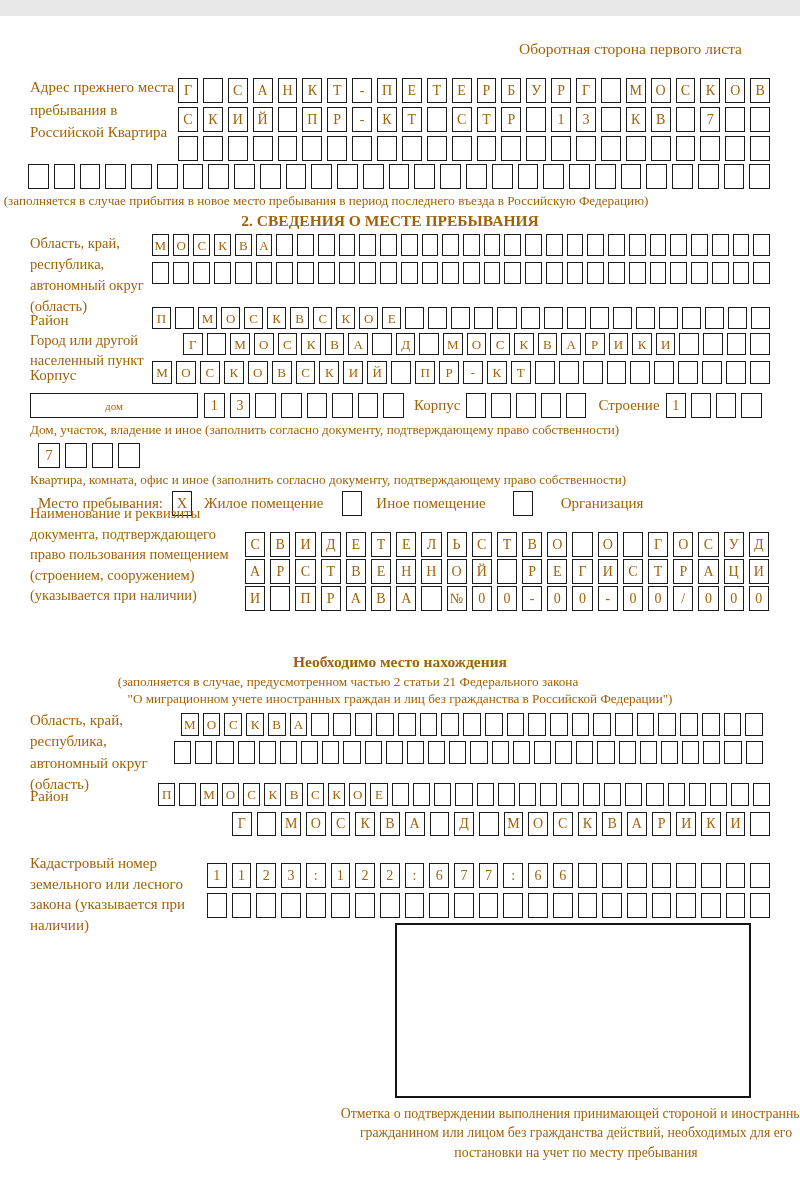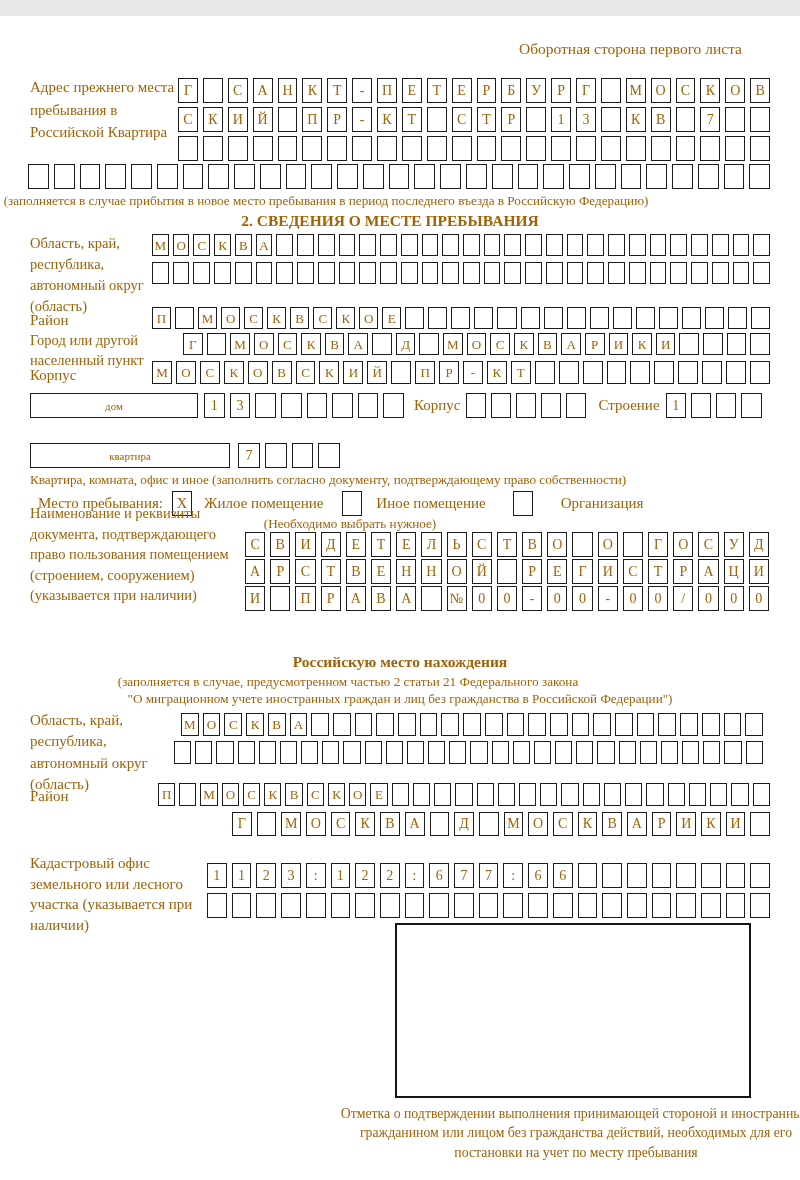--- a/index.html
+++ b/index.html
@@ -331,42 +331,41 @@
         <span class="cell"></span>
       </div>
     <div class="inline-lbl" style="margin-left:12px;">Строение</div>
     <div class="cells big" style="width:96px;margin-left:6px;">
         <span class="cell">1</span>
         <span class="cell"></span>
         <span class="cell"></span>
         <span class="cell"></span>
       </div>
   </div>
+  <div class="abs caption" style="left:30px;top:406px;">Дом, участок, владение и иное (заполнить согласно документу, подтверждающему право собственности)</div>
 
   <div class="abs flexrow" style="left:30px;top:427px;width:740px;height:25px;">
-    <div class="bigfield" style="width:200px;">квартира</div>
     <div class="cells big" style="width:102px;margin-left:8px;">
         <span class="cell">7</span>
         <span class="cell"></span>
         <span class="cell"></span>
         <span class="cell"></span>
       </div>
   </div>
   <div class="abs caption" style="left:30px;top:456px;">Квартира, комната, офис и иное (заполнить согласно документу, подтверждающему право собственности)</div>
 
   <div class="abs flexrow" style="left:38px;top:474px;height:26px;align-items:center;">
     <span class="inline-lbl">Место пребывания:</span>
     <span class="chk" style="margin-left:9px;">X</span>
     <span class="inline-lbl" style="margin-left:12px;">Жилое помещение</span>
     <span class="chk" style="margin-left:19px;"></span>
     <span class="inline-lbl" style="margin-left:14px;">Иное помещение</span>
     <span class="chk" style="margin-left:27px;"></span>
     <span class="inline-lbl" style="margin-left:28px;">Организация</span>
   </div>
-  <div class="abs caption center" style="left:170px;top:500px;width:360px;">(Необходимо выбрать нужное)</div>
 
   <div class="abs lbl sm" style="left:30px;top:487px;width:212px;line-height:1.42;">Наименование и реквизиты документа, подтверждающего право пользования помещением (строением, сооружением) (указывается при наличии)</div>
   <div class="abs cells big" style="left:245px;top:516px;width:524px;height:25px;">
       <span class="cell">С</span>
       <span class="cell">В</span>
       <span class="cell">И</span>
       <span class="cell">Д</span>
       <span class="cell">Е</span>
       <span class="cell">Т</span>
       <span class="cell">Е</span>
@@ -425,21 +424,21 @@
       <span class="cell">0</span>
       <span class="cell">-</span>
       <span class="cell">0</span>
       <span class="cell">0</span>
       <span class="cell">/</span>
       <span class="cell">0</span>
       <span class="cell">0</span>
       <span class="cell">0</span>
     </div>
 
-  <div class="abs center bold" style="left:0;top:637px;width:800px;font-size:15.5px;">Российскую место нахождения</div>
+  <div class="abs center bold" style="left:0;top:637px;width:800px;font-size:15.5px;">Необходимо место нахождения</div>
   <div class="abs caption center" style="left:0;top:658px;width:696px;">(заполняется в случае, предусмотренном частью 2 статьи 21 Федерального закона</div>
   <div class="abs caption center" style="left:0;top:675px;width:800px;">"О миграционном учете иностранных граждан и лиц без гражданства в Российской Федерации")</div>
 
   <div class="abs lbl" style="left:30px;top:694px;width:150px;line-height:1.42;">Область, край, республика, автономный округ (область)</div>
   <div class="abs cells small" style="left:181px;top:697px;width:582px;height:23px;">
       <span class="cell">М</span>
       <span class="cell">О</span>
       <span class="cell">С</span>
       <span class="cell">К</span>
       <span class="cell">В</span>
@@ -548,21 +547,21 @@
       <span class="cell">К</span>
       <span class="cell">В</span>
       <span class="cell">А</span>
       <span class="cell">Р</span>
       <span class="cell">И</span>
       <span class="cell">К</span>
       <span class="cell">И</span>
       <span class="cell"></span>
     </div>
 
-  <div class="abs lbl" style="left:30px;top:837px;width:172px;line-height:1.38;">Кадастровый офис земельного или лесного участка (указывается при наличии)</div>
+  <div class="abs lbl" style="left:30px;top:837px;width:172px;line-height:1.38;">Кадастровый номер земельного или лесного закона (указывается при наличии)</div>
   <div class="abs cells big" style="left:207px;top:847px;width:563px;height:25px;">
       <span class="cell">1</span>
       <span class="cell">1</span>
       <span class="cell">2</span>
       <span class="cell">3</span>
       <span class="cell">:</span>
       <span class="cell">1</span>
       <span class="cell">2</span>
       <span class="cell">2</span>
       <span class="cell">:</span>

